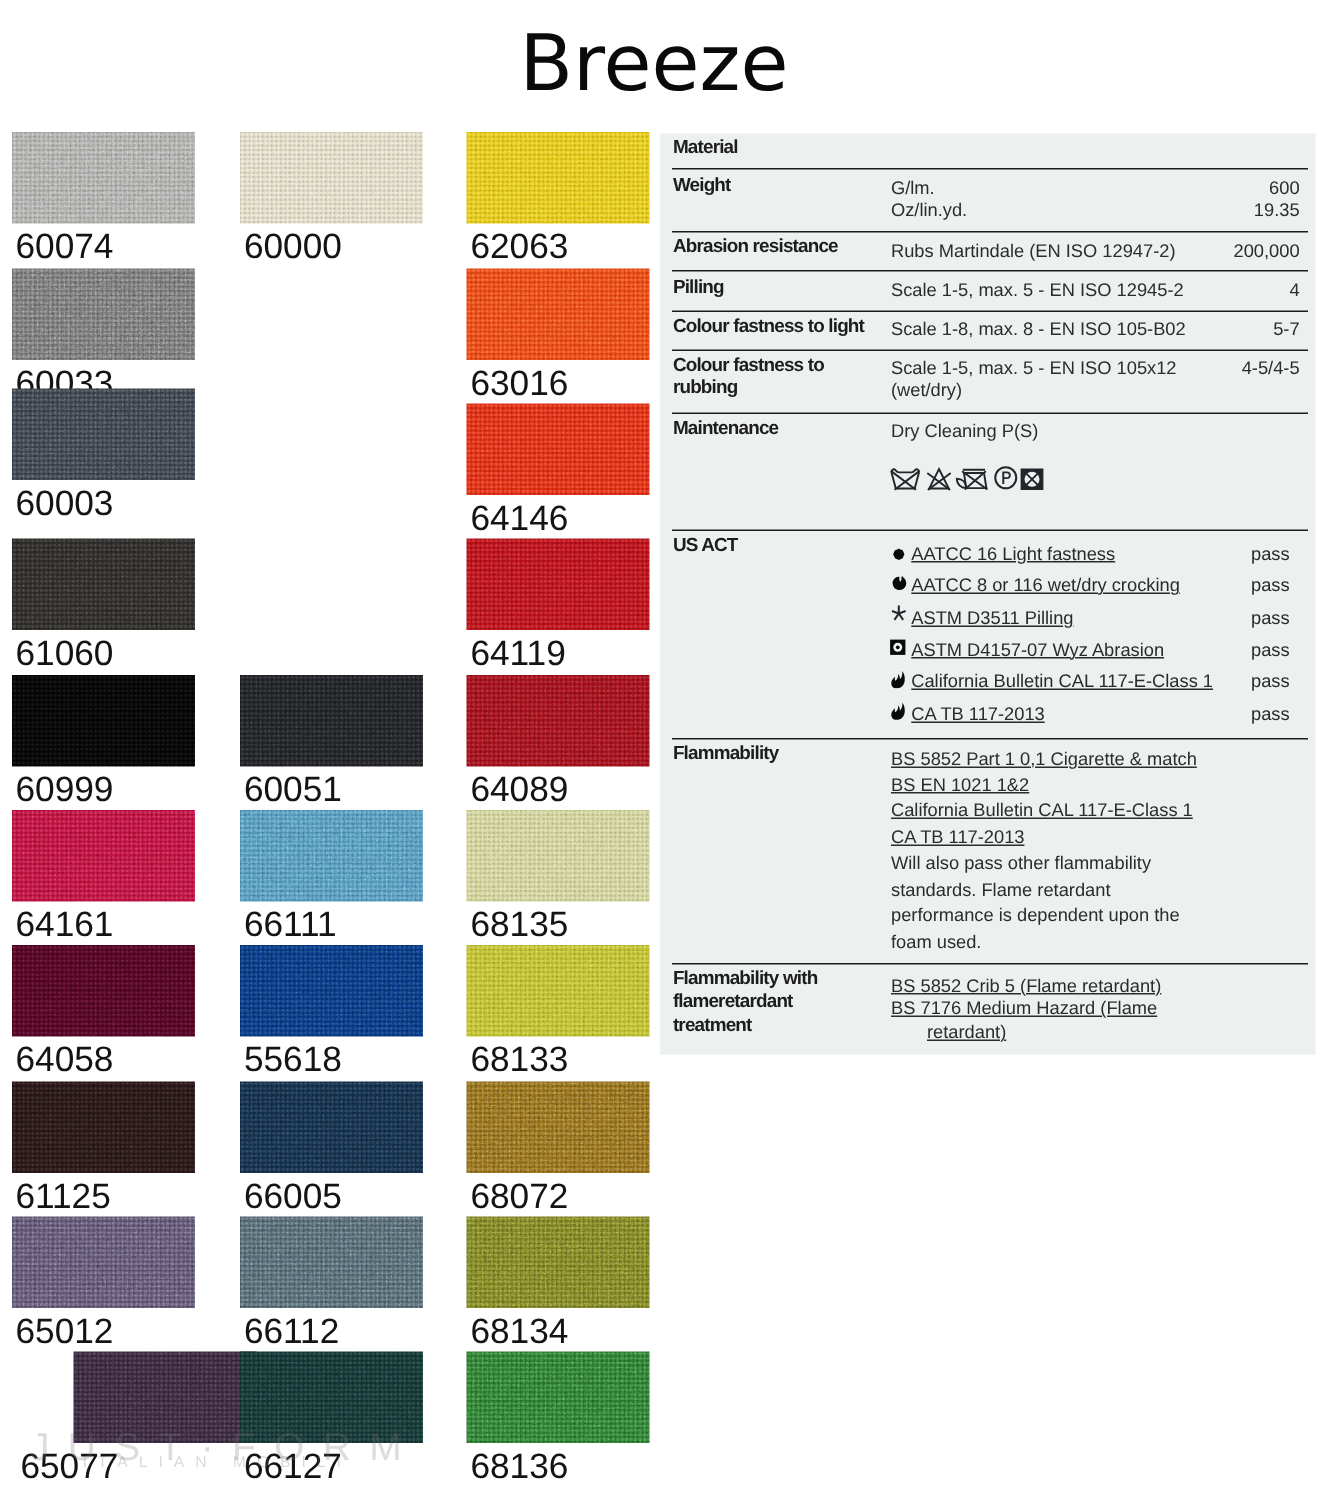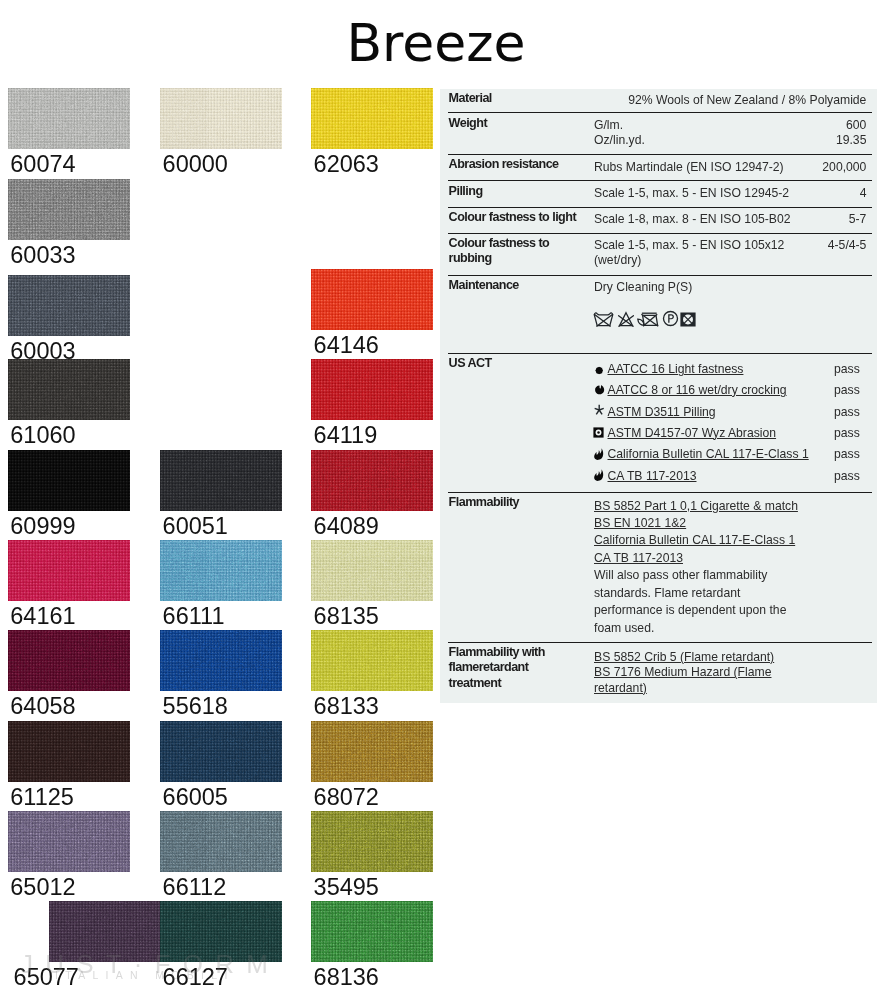--- a/index.html
+++ b/index.html
@@ -99,21 +99,30 @@
       </div>
       <div class="cell" style="left: 7.7px; top: 178.7px;">
         <div class="sw" style="background: rgb(117, 117, 117);">
           <div class="tex" style="opacity: 1;"></div>
           <svg class="tex2">
             <rect filter="url(#weave3)"></rect>
           </svg>
         </div>
         <div class="swlabel">60033</div>
       </div>
-      <div class="cell" style="left: 7.7px; top: 275px;">
+      <div class="cell" style="left: 311px; top: 178.7px;">
+        <div class="sw" style="background: rgb(246, 68, 16);">
+          <div class="tex" style="opacity: 1;"></div>
+          <svg class="tex2">
+            <rect filter="url(#weave1)"></rect>
+          </svg>
+        </div>
+        <div class="swlabel">63016</div>
+      </div>
+      <div class="cell" style="left: 7.7px; top: 259px;">
         <div class="sw" style="background: rgb(57, 64, 74);">
           <div class="tex" style="opacity: 0.879;"></div>
           <svg class="tex2">
             <rect filter="url(#weave2)"></rect>
           </svg>
         </div>
         <div class="swlabel">60003</div>
       </div>
       <div class="cell" style="left: 311px; top: 269px;">
         <div class="sw" style="background: rgb(233, 40, 14);">
@@ -268,21 +277,21 @@
         </div>
         <div class="swlabel">66112</div>
       </div>
       <div class="cell" style="left: 311px; top: 810.8px;">
         <div class="sw" style="background: rgb(124, 129, 30);">
           <div class="tex" style="opacity: 1;"></div>
           <svg class="tex2">
             <rect filter="url(#weave2)"></rect>
           </svg>
         </div>
-        <div class="swlabel">35495</div>
+        <div class="swlabel">68134</div>
       </div>
       <div class="cell" style="left: 11px; top: 901.1px; padding-left: 38px;">
         <div class="sw" style="background: rgb(54, 37, 58);">
           <div class="tex" style="opacity: 0.744;"></div>
           <svg class="tex2">
             <rect filter="url(#weave3)"></rect>
           </svg>
         </div>
         <div class="swlabel">65077</div>
       </div>
@@ -305,21 +314,20 @@
         <div class="swlabel">68136</div>
       </div>
     </div>
   <div id="watermark">
     <div class="wm1">JUST·FORM</div>
     <div class="wm2">ITALIAN MOBILI</div>
   </div>
   <div id="spec">
       <div class="trow" style="height: 24.7px;">
         <div class="lbl">Material</div>
-        <div class="val" style="top: 4.3px;">92% Wools of New Zealand / 8% Polyamide</div>
       </div>
       <div class="trow" style="height: 41.9px;">
         <div class="lbl">Weight</div>
         <div class="mid" style="top: 4.3px;">G/lm.</div>
         <div class="val" style="top: 4.3px;">600</div>
         <div class="mid" style="top: 19.6px;">Oz/lin.yd.</div>
         <div class="val" style="top: 19.6px;">19.35</div>
       </div>
       <div class="trow" style="height: 26.2px;">
         <div class="lbl">Abrasion resistance</div>
@@ -444,21 +452,21 @@
         <div class="mid u" style="top: 57.95px;">CA TB 117-2013</div>
         <div class="mid" style="top: 75.4px;">Will also pass other flammability</div>
         <div class="mid" style="top: 92.85px;">standards. Flame retardant</div>
         <div class="mid" style="top: 110.3px;">performance is dependent upon the</div>
         <div class="mid" style="top: 127.75px;">foam used.</div>
       </div>
       <div class="trow last" style="height: 60.1px;">
         <div class="lbl">Flammability with flameretardant treatment</div>
         <div class="mid u" style="top: 6.6px;">BS 5852 Crib 5 (Flame retardant)</div>
         <div class="mid u" style="top: 22.4px;">BS 7176 Medium Hazard (Flame</div>
-        <div class="mid u" style="top: 38.2px;">retardant)</div>
+        <div class="mid u" style="top: 38.2px; margin-left: 24px;">retardant)</div>
       </div>
     </div>
 </div>
 
 <svg width="0" height="0" style="position:absolute" aria-hidden="true">
     <defs>
       <filter id="weave0" x="0" y="0" width="100%" height="100%">
         <feTurbulence type="turbulence" baseFrequency="0.62 0.62" numOctaves="2" seed="3" result="n"></feTurbulence>
         <feColorMatrix in="n" type="matrix" values="0 0 0 0 0.5  0 0 0 0 0.5  0 0 0 0 0.5  0.9 0.9 0.9 0 -0.35"></feColorMatrix>
       </filter>

